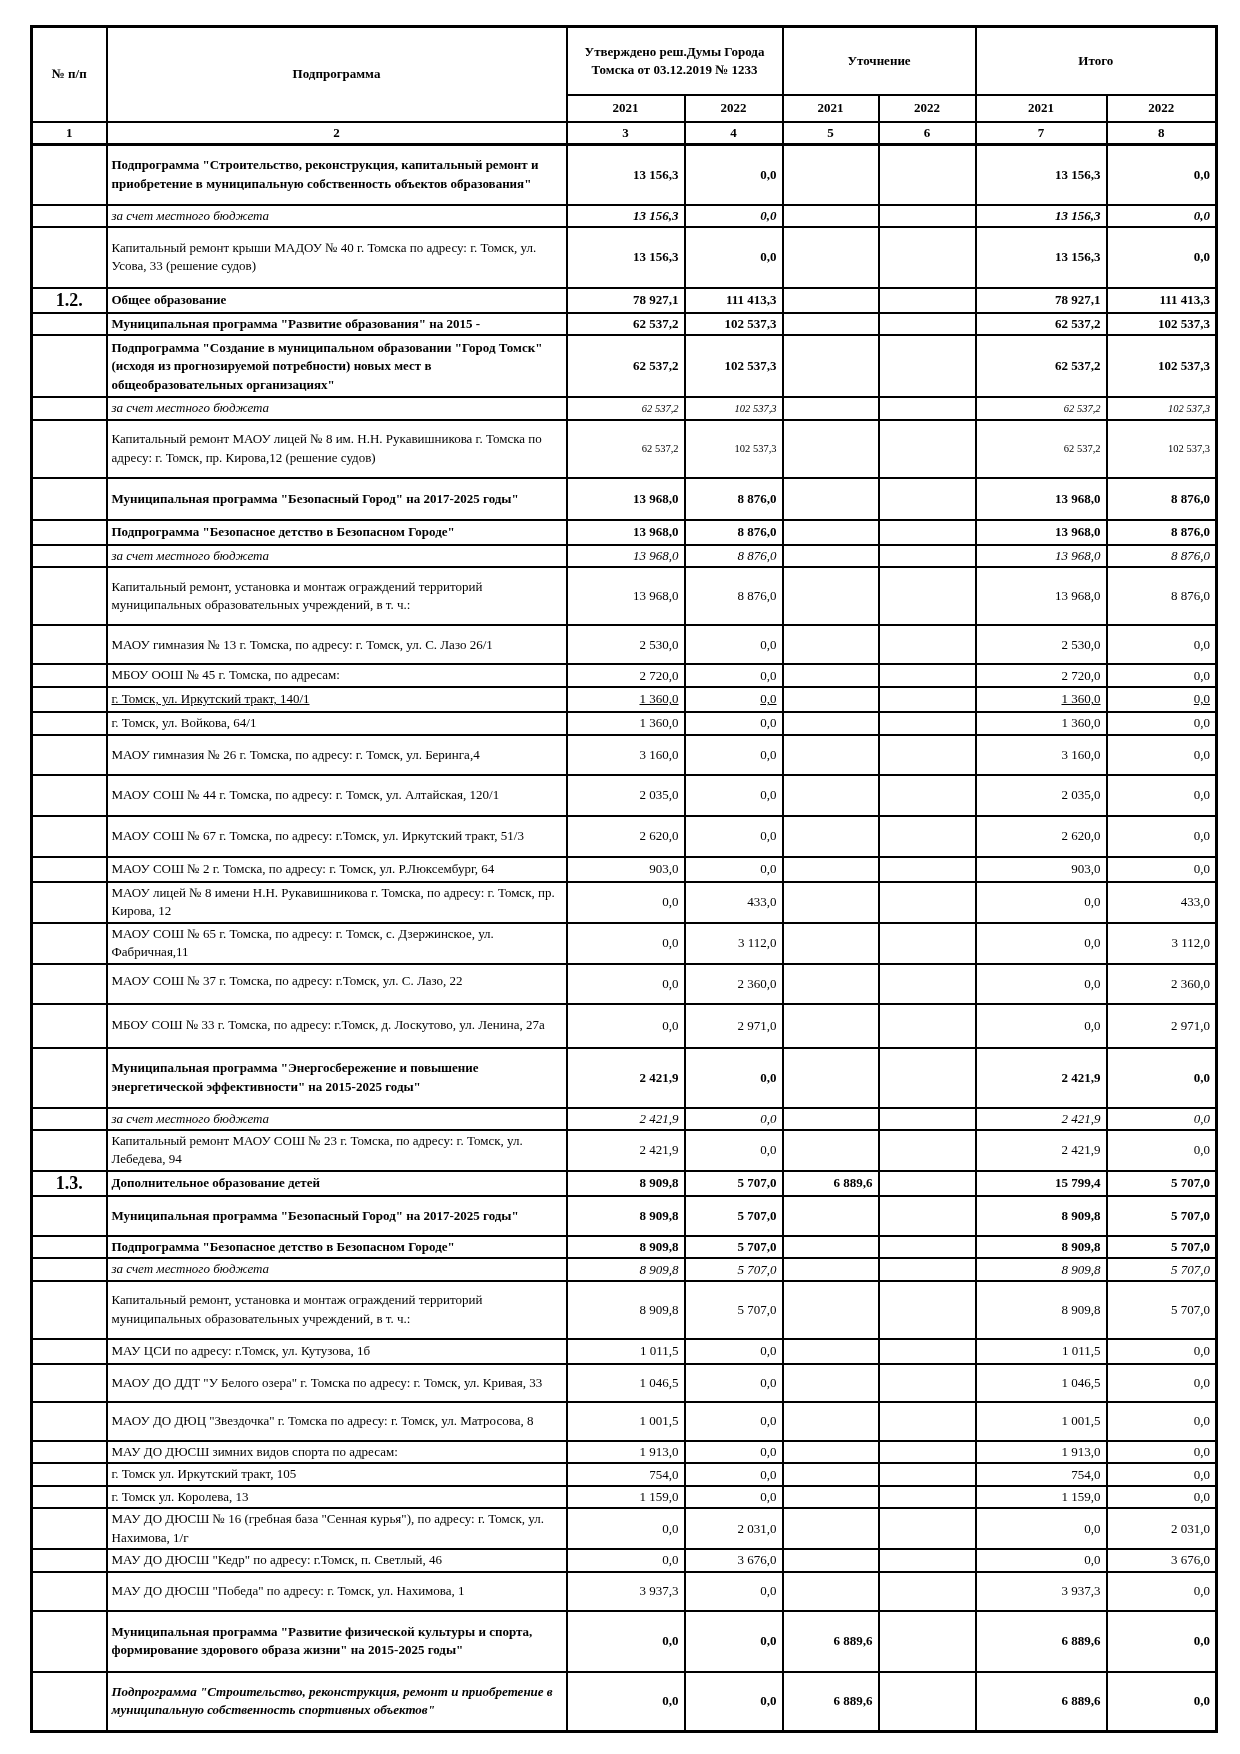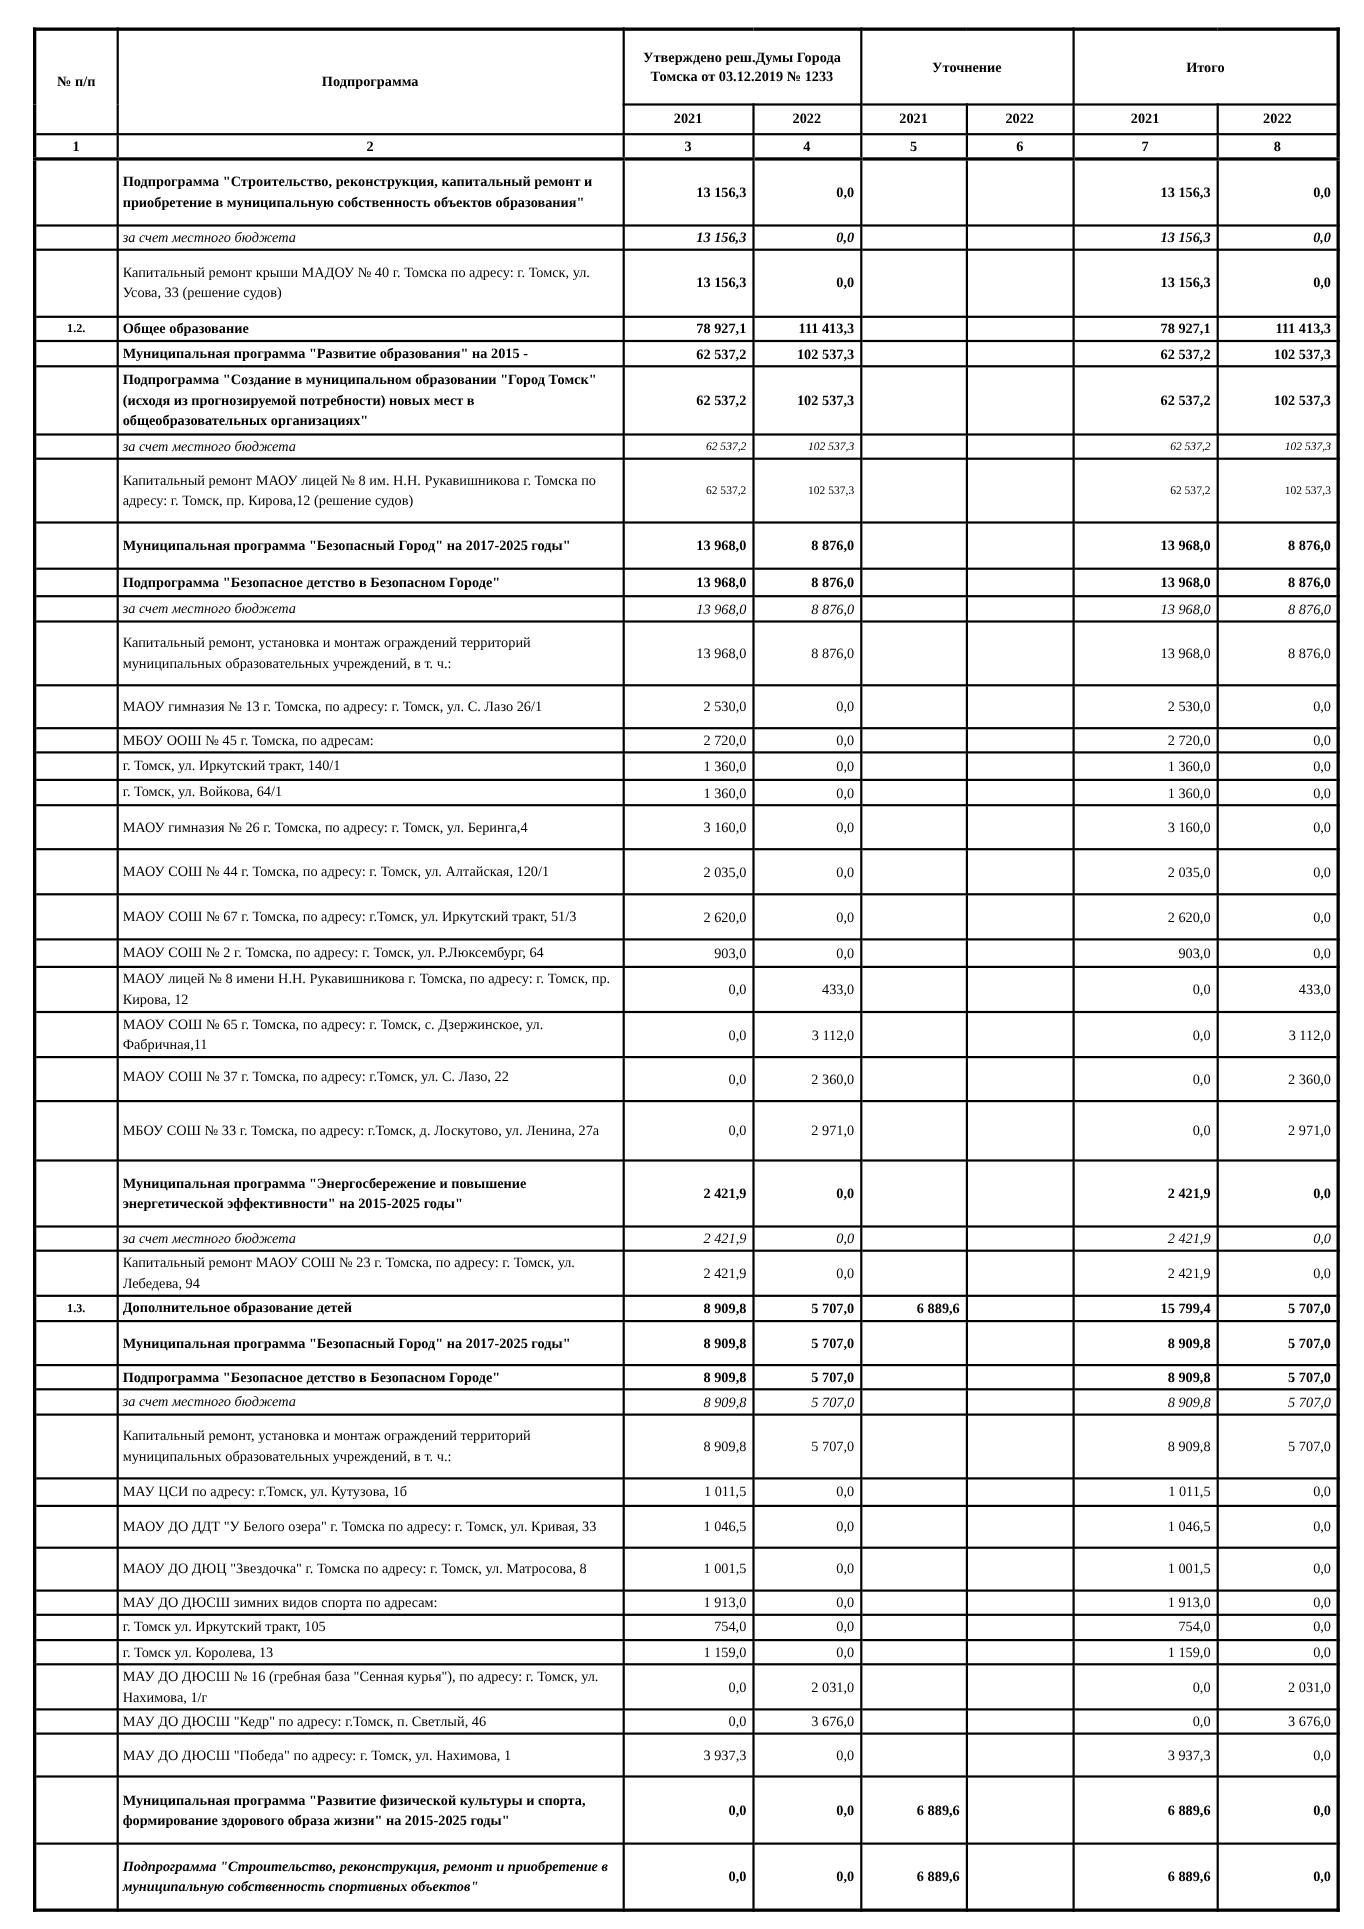--- a/index.html
+++ b/index.html
@@ -14,21 +14,21 @@
   }
   th, td { border:2px solid #000; box-sizing:border-box; }
   thead th {
     font-weight:bold; text-align:center; vertical-align:middle;
     font-size:13px; padding:2px; line-height:1.35;
   }
   tr.h-main  { height:68px; }
   tr.h-years { height:27px; }
   tr.h-idx   { height:23px; }
   tr.h-idx td { text-align:center; font-weight:bold; font-size:13px; border-bottom:3px solid #000; }
-  .c-num  { text-align:center; font-weight:bold; font-size:11px; vertical-align:middle; }
+  .c-num  { text-align:center; font-weight:bold; font-size:18px; vertical-align:middle; }
   .c-name { text-align:left; padding:1px 3px 1px 4px; font-size:13px; line-height:1.42; vertical-align:middle; overflow:hidden; }
   .c-val  { text-align:right; padding:1px 5px 1px 2px; font-size:13px; vertical-align:middle; white-space:nowrap; overflow:hidden; }
   tr.nb .c-name { font-weight:bold; }
   tr.ni .c-name { font-style:italic; }
   tr.vb .c-val  { font-weight:bold; }
   tr.vi .c-val  { font-style:italic; }
   tr.vs .c-val  { font-size:10.5px; }
   tr.clip .c-name { white-space:nowrap; }
   tr.vbottom .c-name { vertical-align:bottom; padding-bottom:12px; }
 </style>
@@ -208,21 +208,21 @@
         <tr style="height: 21px;">
           <td class="c-num"></td>
           <td class="c-name">МБОУ ООШ № 45 г. Томска, по адресам:</td>
           <td class="c-val">2 720,0</td>
           <td class="c-val">0,0</td>
           <td class="c-val"></td>
           <td class="c-val"></td>
           <td class="c-val">2 720,0</td>
           <td class="c-val">0,0</td>
         </tr>
-        <tr style="height: 25px;">
+        <tr style="height: 25px; text-decoration: underline;">
           <td class="c-num"></td>
           <td class="c-name">г. Томск, ул. Иркутский тракт, 140/1</td>
           <td class="c-val">1 360,0</td>
           <td class="c-val">0,0</td>
           <td class="c-val"></td>
           <td class="c-val"></td>
           <td class="c-val">1 360,0</td>
           <td class="c-val">0,0</td>
         </tr>
         <tr style="height: 23px;">
@@ -298,21 +298,21 @@
         <tr class="vbottom" style="height: 40px;">
           <td class="c-num"></td>
           <td class="c-name">МАОУ СОШ № 37 г. Томска, по адресу: г.Томск, ул. С. Лазо, 22</td>
           <td class="c-val">0,0</td>
           <td class="c-val">2 360,0</td>
           <td class="c-val"></td>
           <td class="c-val"></td>
           <td class="c-val">0,0</td>
           <td class="c-val">2 360,0</td>
         </tr>
-        <tr style="height: 54px;">
+        <tr style="height: 44px;">
           <td class="c-num"></td>
           <td class="c-name">МБОУ СОШ № 33 г. Томска, по адресу: г.Томск, д. Лоскутово, ул. Ленина, 27а</td>
           <td class="c-val">0,0</td>
           <td class="c-val">2 971,0</td>
           <td class="c-val"></td>
           <td class="c-val"></td>
           <td class="c-val">0,0</td>
           <td class="c-val">2 971,0</td>
         </tr>
         <tr class="nb vb" style="height: 60px;">

